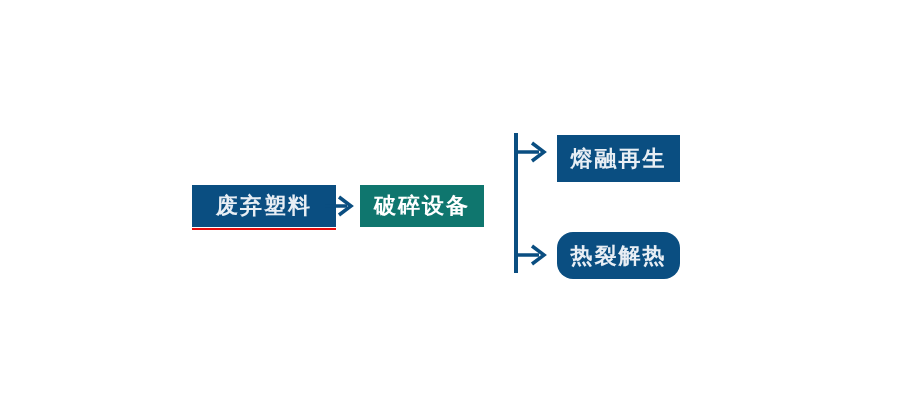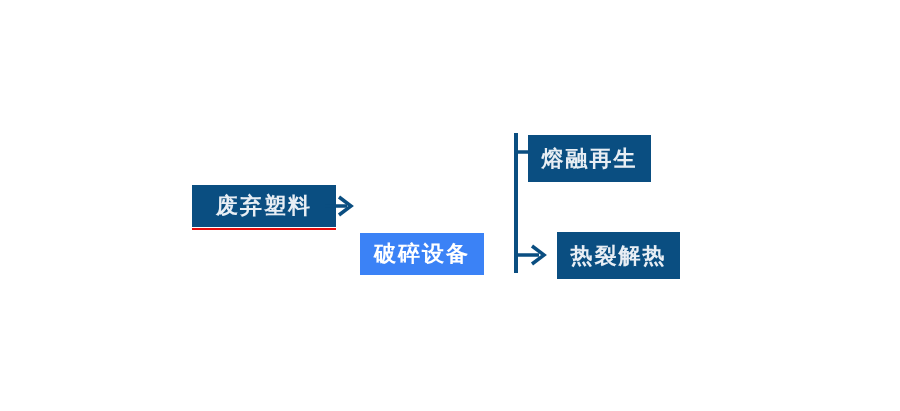--- a/index.html
+++ b/index.html
@@ -37,43 +37,42 @@
     letter-spacing: 2px;
   }
 
   .node--primary {
     background: #0a4e81;
   }
   .node--primary .node-label {
     color: #e8eef4;
   }
   .node--accent {
-    background: #3b82f6;
-    margin-top: 48px;
+    background: #0f766e;
   }
   .node--accent .node-label {
     color: #ffffff;
   }
 
   
   .node--underline::after {
     content: "";
     position: absolute;
     left: 0;
     right: 0;
     bottom: -3px;
     height: 2px;
     background: #e60c0c;
   }
 
   
   #node-source  { left: 192px; top: 185px; width: 144px; height: 42px; }
   #node-process { left: 360px; top: 185px; width: 124px; height: 42px; }
-  #node-out-1   { left: 528px; top: 135px; width: 123px; height: 47px; }
-  #node-out-2   { left: 557px; top: 232px; width: 123px; height: 47px; }
+  #node-out-1   { left: 557px; top: 135px; width: 123px; height: 47px; }
+  #node-out-2   { left: 557px; top: 232px; width: 123px; height: 47px; border-radius: 16px; }
 
   
   .connector {
     position: absolute;
   }
   #arrow-main {
     left: 322px;
     top: 192px;
     width: 34px;
     height: 28px;

